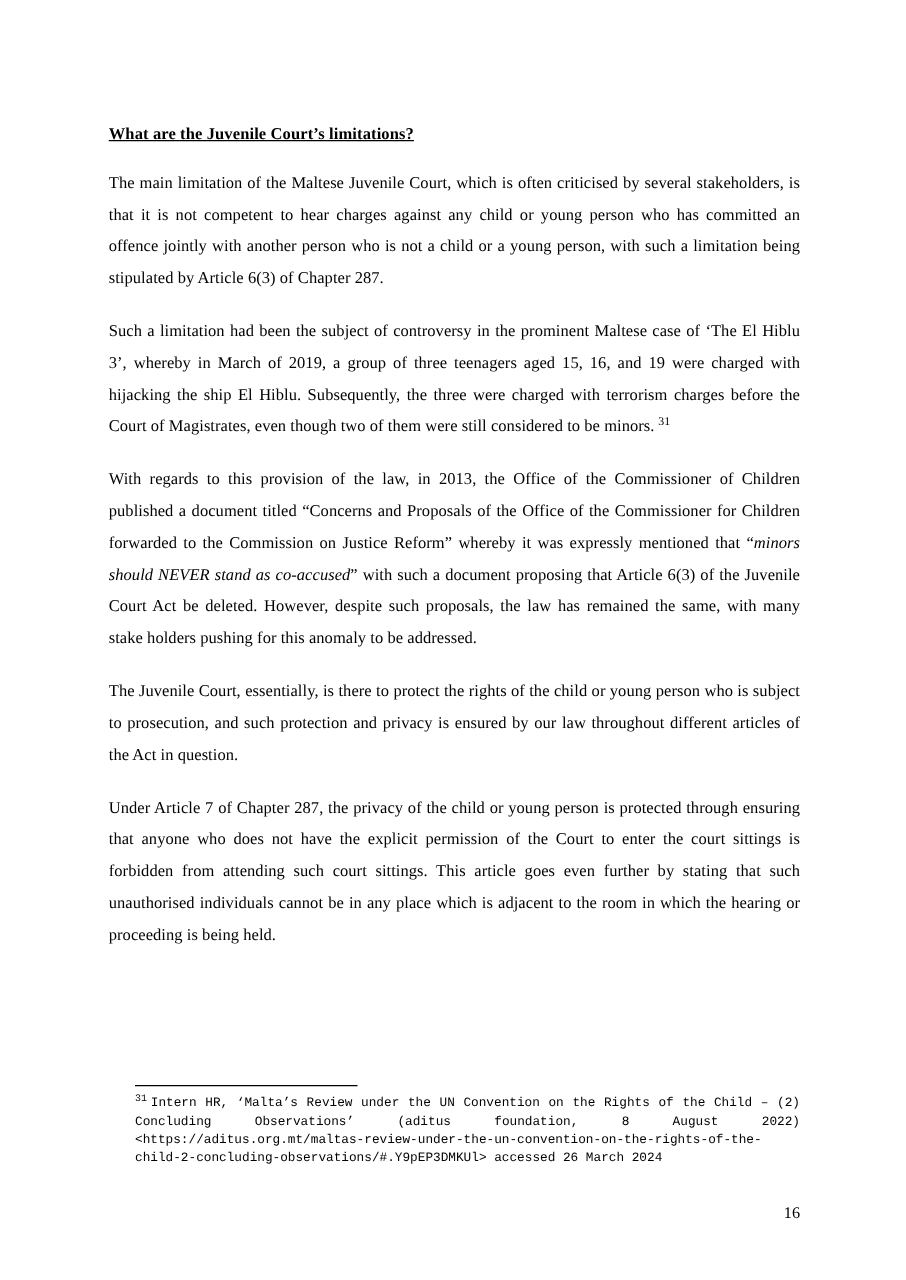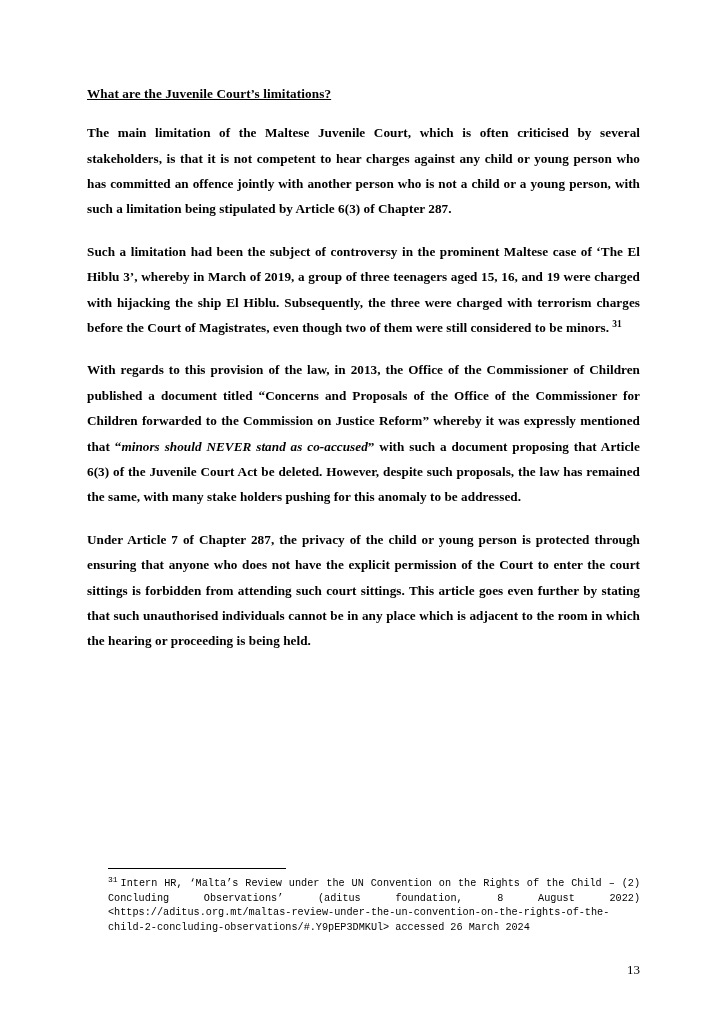--- a/index.html
+++ b/index.html
@@ -18,39 +18,38 @@
   .page {
     position: absolute;
     top: 0; left: 0;
     width: 725px;
     height: 1024px;
     background: #ffffff;
   }
   .content {
     position: absolute;
     left: 87px;
-    top: 84px;
+    top: 97px;
     width: 553px;
   }
   h2.heading {
     font-size: 13.2px;
     font-weight: bold;
     text-decoration: underline;
     margin: 0 0 17px 0;
     line-height: 1.45;
     letter-spacing: 0.1px;
   }
   p.para {
     font-size: 13.2px;
     line-height: 25.4px;
     margin: 0 0 17px 0;
     text-align: justify;
     text-justify: inter-word;
     letter-spacing: 0.05px;
-    font-weight: bold;
   }
   p.para:last-child {
     margin-bottom: 0;
   }
   .sec-gap {
     margin-top: 24px;
   }
   em.ital {
     font-style: italic;
   }
@@ -103,25 +102,26 @@
 
     <h2 class="heading">What are the Juvenile Court’s limitations?</h2>
 
     <p class="para">The main limitation of the Maltese Juvenile Court, which is often criticised by several stakeholders, is that it is not competent to hear charges against any child or young person who has committed an offence jointly with another person who is not a child or a young person, with such a limitation being stipulated by Article 6(3) of Chapter 287.</p>
 
     <p class="para"><span>Such a limitation had been the subject of controversy in the prominent Maltese case of ‘The El Hiblu 3’, whereby in March of 2019, a group of three teenagers aged 15, 16, and 19 were charged with hijacking the ship El Hiblu. Subsequently, the three were charged with terrorism charges before the Court of Magistrates, even though two of them were still considered to be minors.</span><sup class="fn">31</sup></p>
 
     <p class="para"><span>With regards to this provision of the law, in 2013, the Office of the Commissioner of Children published a document titled “Concerns and Proposals of the Office of the Commissioner for Children forwarded to the Commission on Justice Reform” whereby it was expressly mentioned that “</span><em class="ital">minors should NEVER stand as co-accused</em><span>” with such a document proposing that Article 6(3) of the Juvenile Court Act be deleted. However, despite such proposals, the law has remained the same, with many stake holders pushing for this anomaly to be addressed.</span></p>
 
 
+    <p class="para">The Juvenile Court, essentially, is there to protect the rights of the child or young person who is subject to prosecution, and such protection and privacy is ensured by our law throughout different articles of the Act in question.</p>
 
     <p class="para">Under Article 7 of Chapter 287, the privacy of the child or young person is protected through ensuring that anyone who does not have the explicit permission of the Court to enter the court sittings is forbidden from attending such court sittings. This article goes even further by stating that such unauthorised individuals cannot be in any place which is adjacent to the room in which the hearing or proceeding is being held.</p>
 
   </div>
 
   <div class="footnote-area">
     <div class="footnote-rule"></div>
     <div class="footnote-text"><sup>31</sup><span>Intern HR, ‘Malta’s Review under the UN Convention on the Rights of the Child – (2) Concluding Observations’ (aditus foundation, 8 August 2022) &lt;https://aditus.org.mt/maltas-review-under-the-un-convention-on-the-rights-of-the-child-2-concluding-observations/#.Y9pEP3DMKUl&gt; accessed 26 March 2024</span></div>
   </div>
 
-  <div class="page-number">13</div>
+  <div class="page-number">16</div>
 
 </div>
 
 </body></html>

